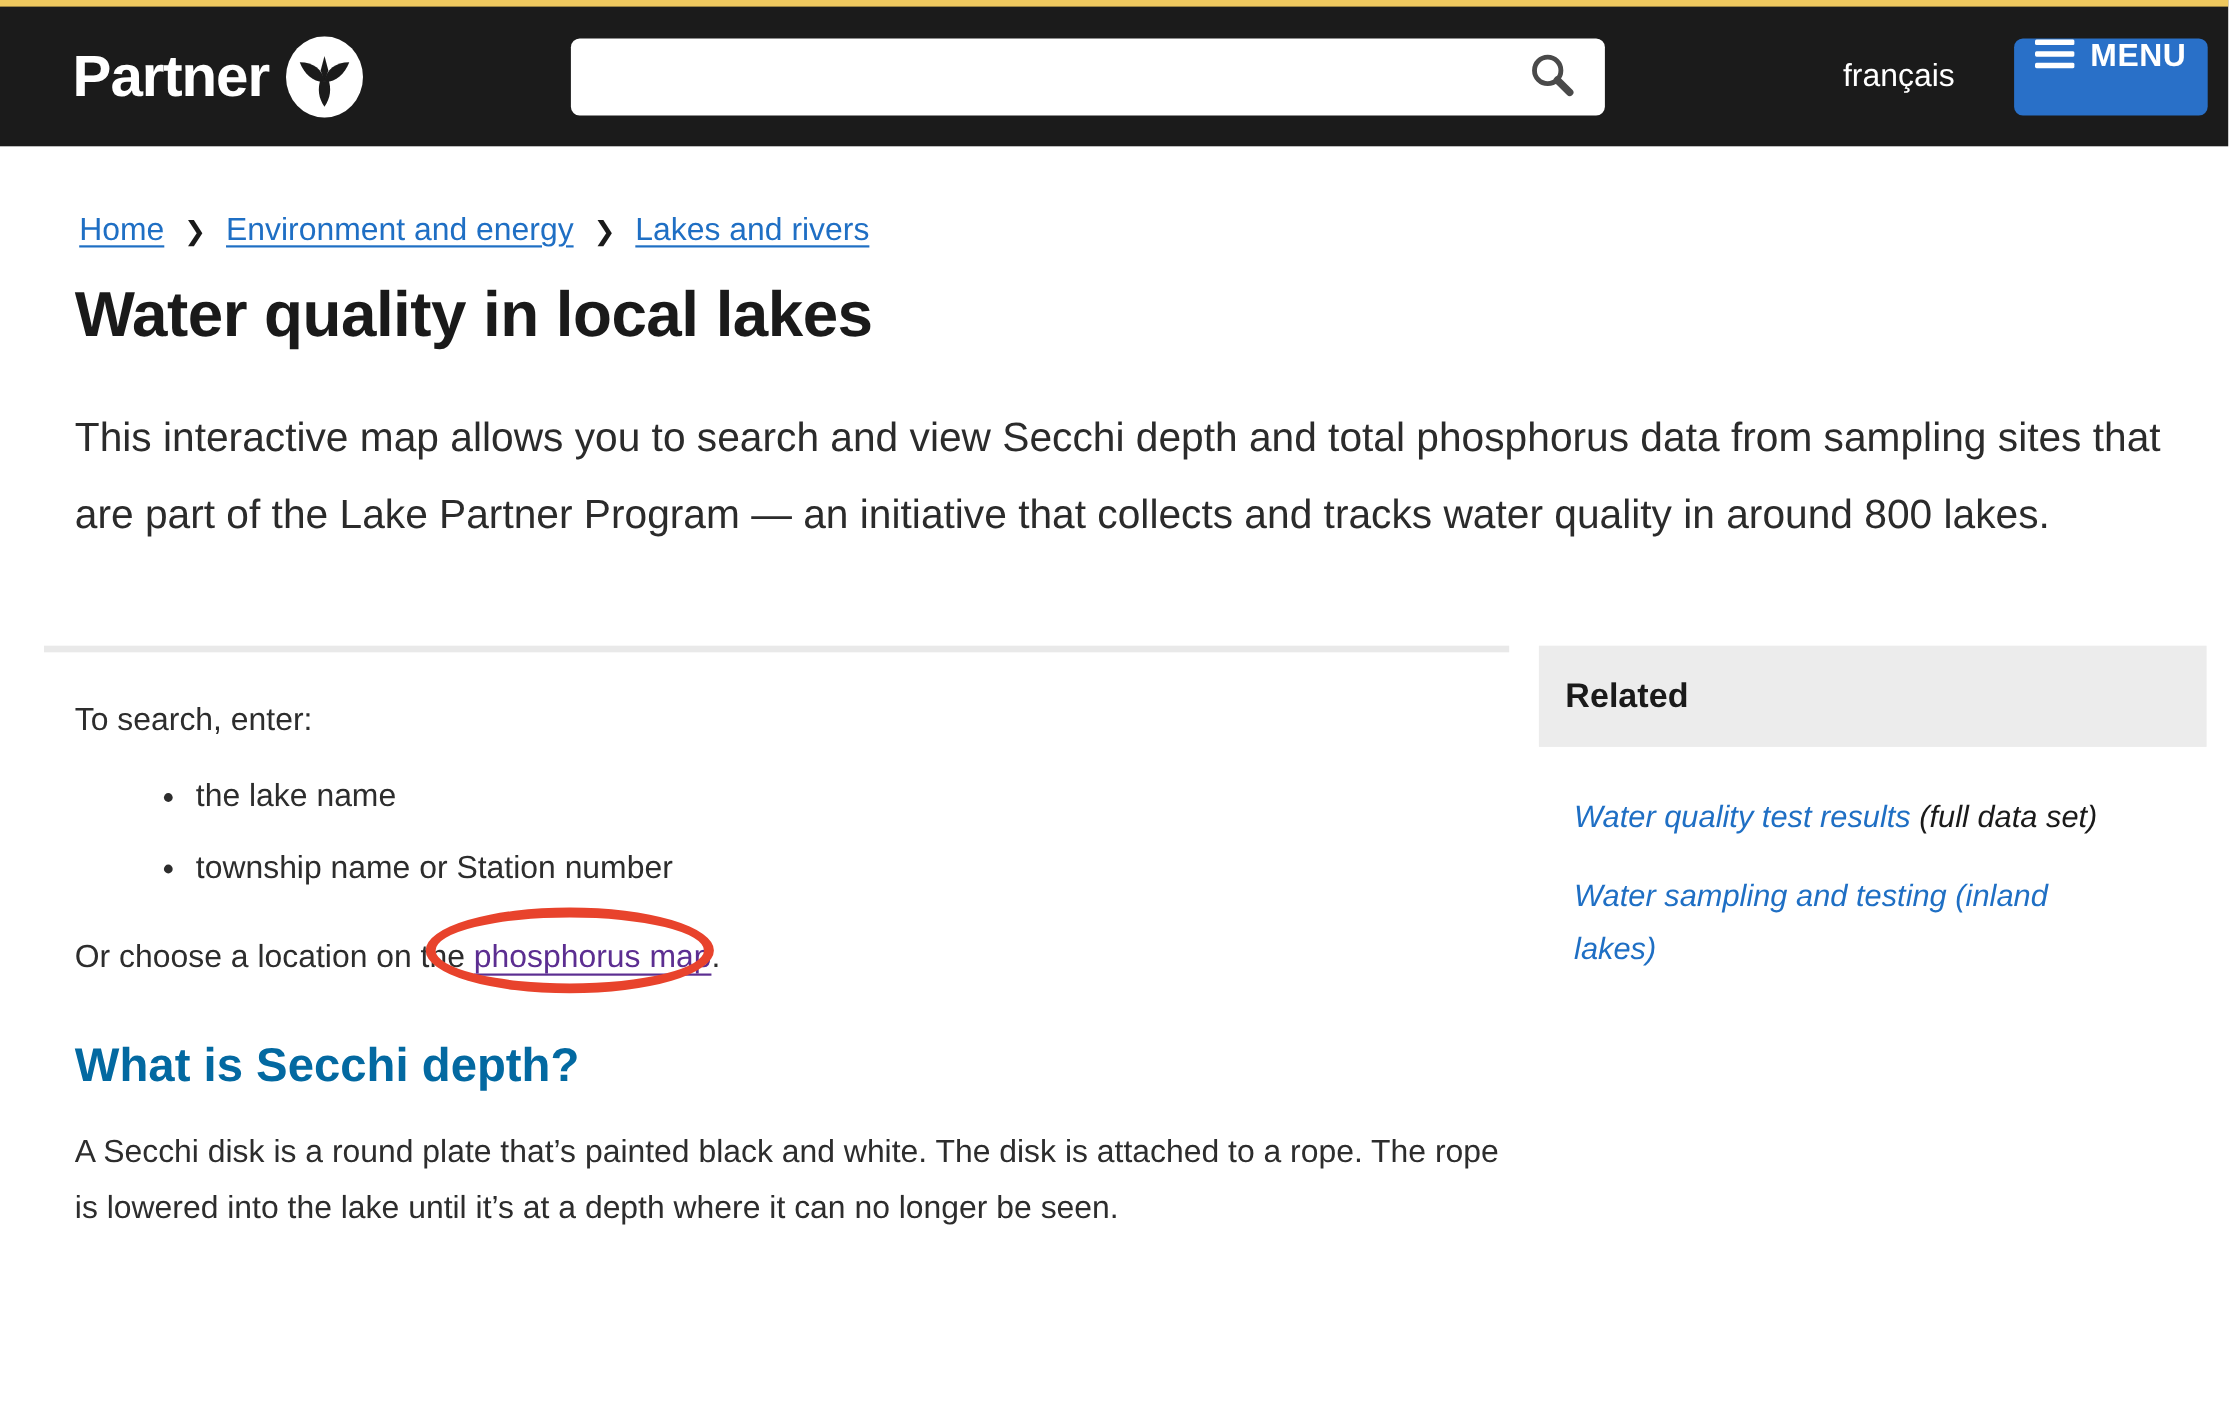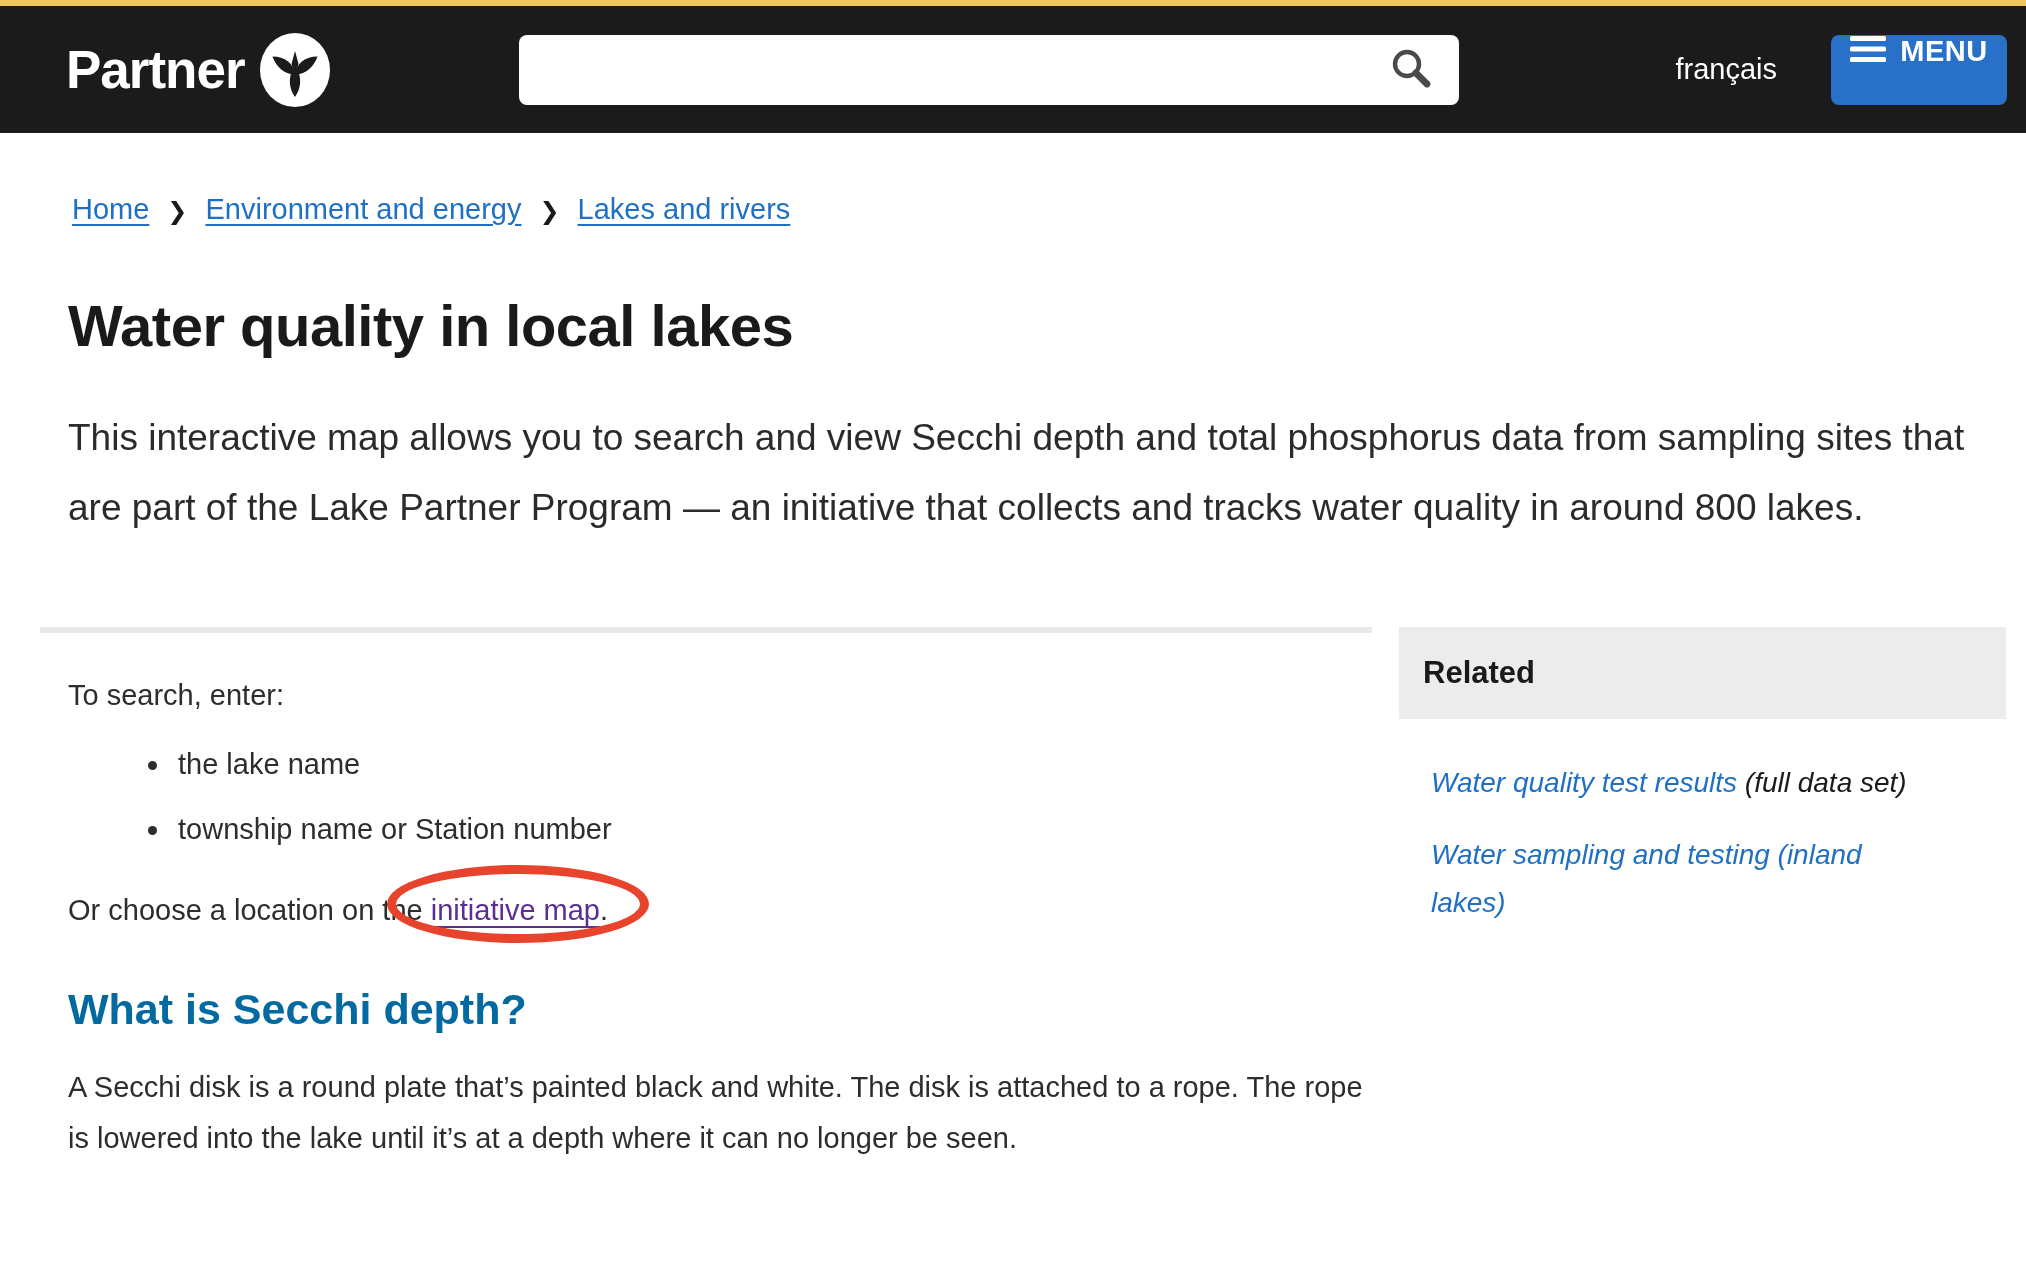--- a/index.html
+++ b/index.html
@@ -110,21 +110,21 @@
   .crumb-sep {
     color: #1a1a1a;
     font-size: 24px;
     font-weight: 700;
     transform: translateY(1px);
   }
 
   
   .content { padding: 0 20px 0 68px; }
   .page-title {
-    margin-top: 66px;
+    margin-top: 26px;
     font-size: 58px;
     font-weight: 700;
     letter-spacing: -0.5px;
     color: #1a1a1a;
   }
   .intro {
     margin-top: 44px;
     max-width: 1915px;
     font-size: 37px;
     line-height: 70px;
@@ -288,21 +288,21 @@
     <div class="main-row">
 
       <section class="left-col">
         <p class="lead-text">To search, enter:</p>
 
         <ul class="search-bullets">
           <li>the lake name</li>
           <li>township name or Station number</li>
         </ul>
 
-        <p class="choose-line"><span>Or choose a location on the </span><span class="map-link-wrap"><a class="map-link">initiative map</a><span class="annotation-ellipse"></span></span><span>.</span></p>
+        <p class="choose-line"><span>Or choose a location on the </span><span class="map-link-wrap"><a class="map-link">phosphorus map</a><span class="annotation-ellipse"></span></span><span>.</span></p>
 
         <h2 class="sub-heading">What is Secchi depth?</h2>
 
         <p class="secchi-body">A Secchi disk is a round plate that’s painted black and white. The disk is attached to a rope. The rope is lowered into the lake until it’s at a depth where it can no longer be seen.</p>
       </section>
 
       <aside class="sidebar">
         <div class="sidebar-header">
           <span class="sidebar-heading">Related</span>
         </div>

